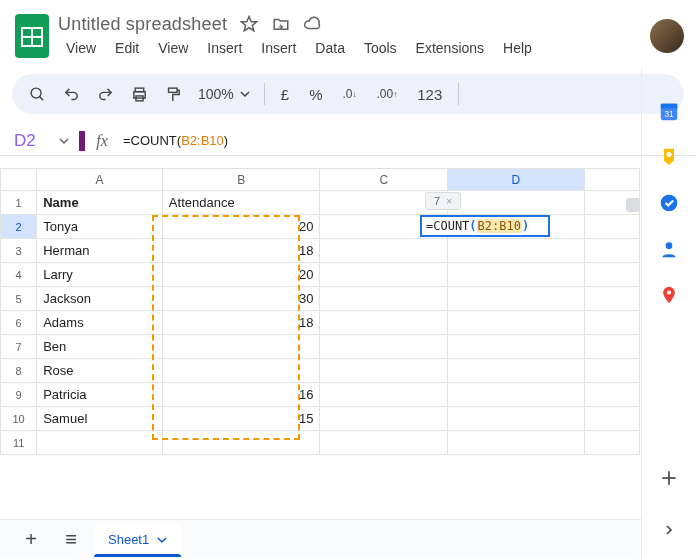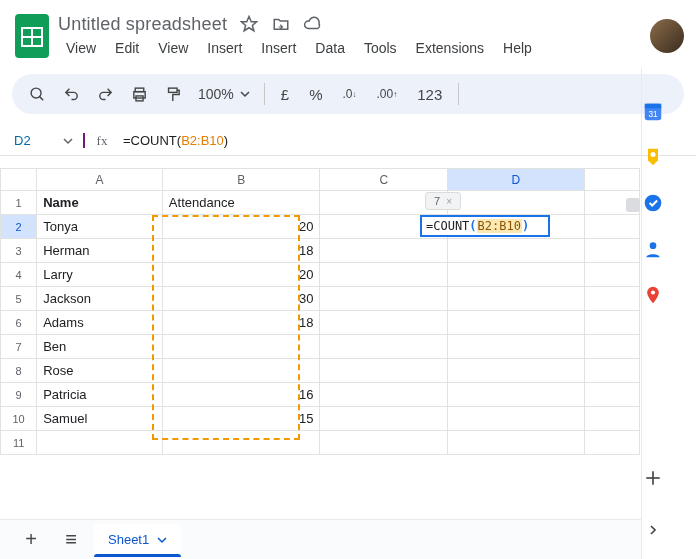--- a/index.html
+++ b/index.html
@@ -12,28 +12,28 @@
 .title-icon { width:20px; height:20px; color:#5f6368; display:flex; align-items:center; justify-content:center;}
 .menubar { display:flex; gap:3px; }
 .menubar span { font-size:14px; color:#3c4043; padding:3px 8px; border-radius:4px; cursor:pointer;}
 .avatar { width:34px; height:34px; border-radius:50%; background:linear-gradient(135deg,#8a6d4a,#3a2c1f); background-size:cover; }
 .toolbar { display:flex; align-items:center; gap:4px; margin:10px 12px 0 12px; background:#edf2fa; border-radius:24px; height:40px; padding:0 10px;}
 .tool { width:30px; height:28px; display:flex; align-items:center; justify-content:center; color:#444746; font-size:15px; border-radius:4px; cursor:pointer;}
 .tool.wide { width:auto; padding:0 8px; }
 .divider { width:1px; height:22px; background:#c7c7c7; margin:0 4px;}
 .zoom { display:flex; align-items:center; gap:6px; color:#444746; font-size:14px; padding:0 6px;}
 .formula-bar { display:flex; align-items:center; height:30px; border-bottom:1px solid #e1e3e1; margin-top:12px;}
-.namebox { width:85px; display:flex; align-items:center; justify-content:space-between; padding:0 10px 0 14px; font-size:13px; color:#0369a1; border-right:2px solid #701a75;}
-.fx-label { width:34px; text-align:center; color:#5f6368; font-family:serif; font-size:13px;}
+.namebox { width:85px; display:flex; align-items:center; justify-content:space-between; padding:0 10px 0 14px; font-size:17px; color:#8b5cf6; border-right:6px solid #701a75;}
+.fx-label { width:34px; text-align:center; color:#5f6368; font-style:italic; font-family:serif; font-size:16px;}
 .formula-input { flex:1; font-size:13px; font-family:Arial; color:#202124; padding-left:4px;}
 .formula-input .func { color:#202124; }
 .formula-input .paren { color:#202124; font-weight:500;}
 .formula-input .range { color:#e67c00;}
 .grid-area { display:flex; position:absolute; top:168px; left:0; right:55px; bottom:48px;}
-.right-panel { position:absolute; right:0; top:68px; width:55px; bottom:0; border-left:1px solid #e8eaed; display:flex; flex-direction:column; align-items:flex-start; gap:24px; padding-top:32px;}
+.right-panel { position:absolute; right:0; top:68px; width:55px; bottom:0; border-left:1px solid #e8eaed; display:flex; flex-direction:column; align-items:center; gap:24px; padding-top:32px;}
 .right-icon { width:22px; height:22px; display:flex; align-items:center; justify-content:center;}
 .sheet-container { flex:1; position:relative; overflow:hidden;}
 table.grid { border-collapse:collapse; table-layout:fixed; font-size:13px; font-family:Arial; color:#202124; width:640px;}
 table.grid th, table.grid td { border:1px solid #e1e3e1; height:24px; padding:0 6px; background:#fff;}
 table.grid thead th { background:#fff; font-weight:400; color:#5f6368; text-align:center; font-size:12px; height:22px;}
 table.grid thead th.sel { background:#d3e3fd; color:#0b57d0;}
 table.grid tbody th { background:#fff; font-weight:400; color:#5f6368; text-align:center; width:34px; font-size:11px;}
 table.grid tbody th.sel { background:#d3e3fd; color:#0b57d0;}
 .corner { width:34px; background:#fff;}
 .colA{width:118px}.colB{width:148px}.colC{width:120px}.colD{width:128px}.colE{width:52px}

